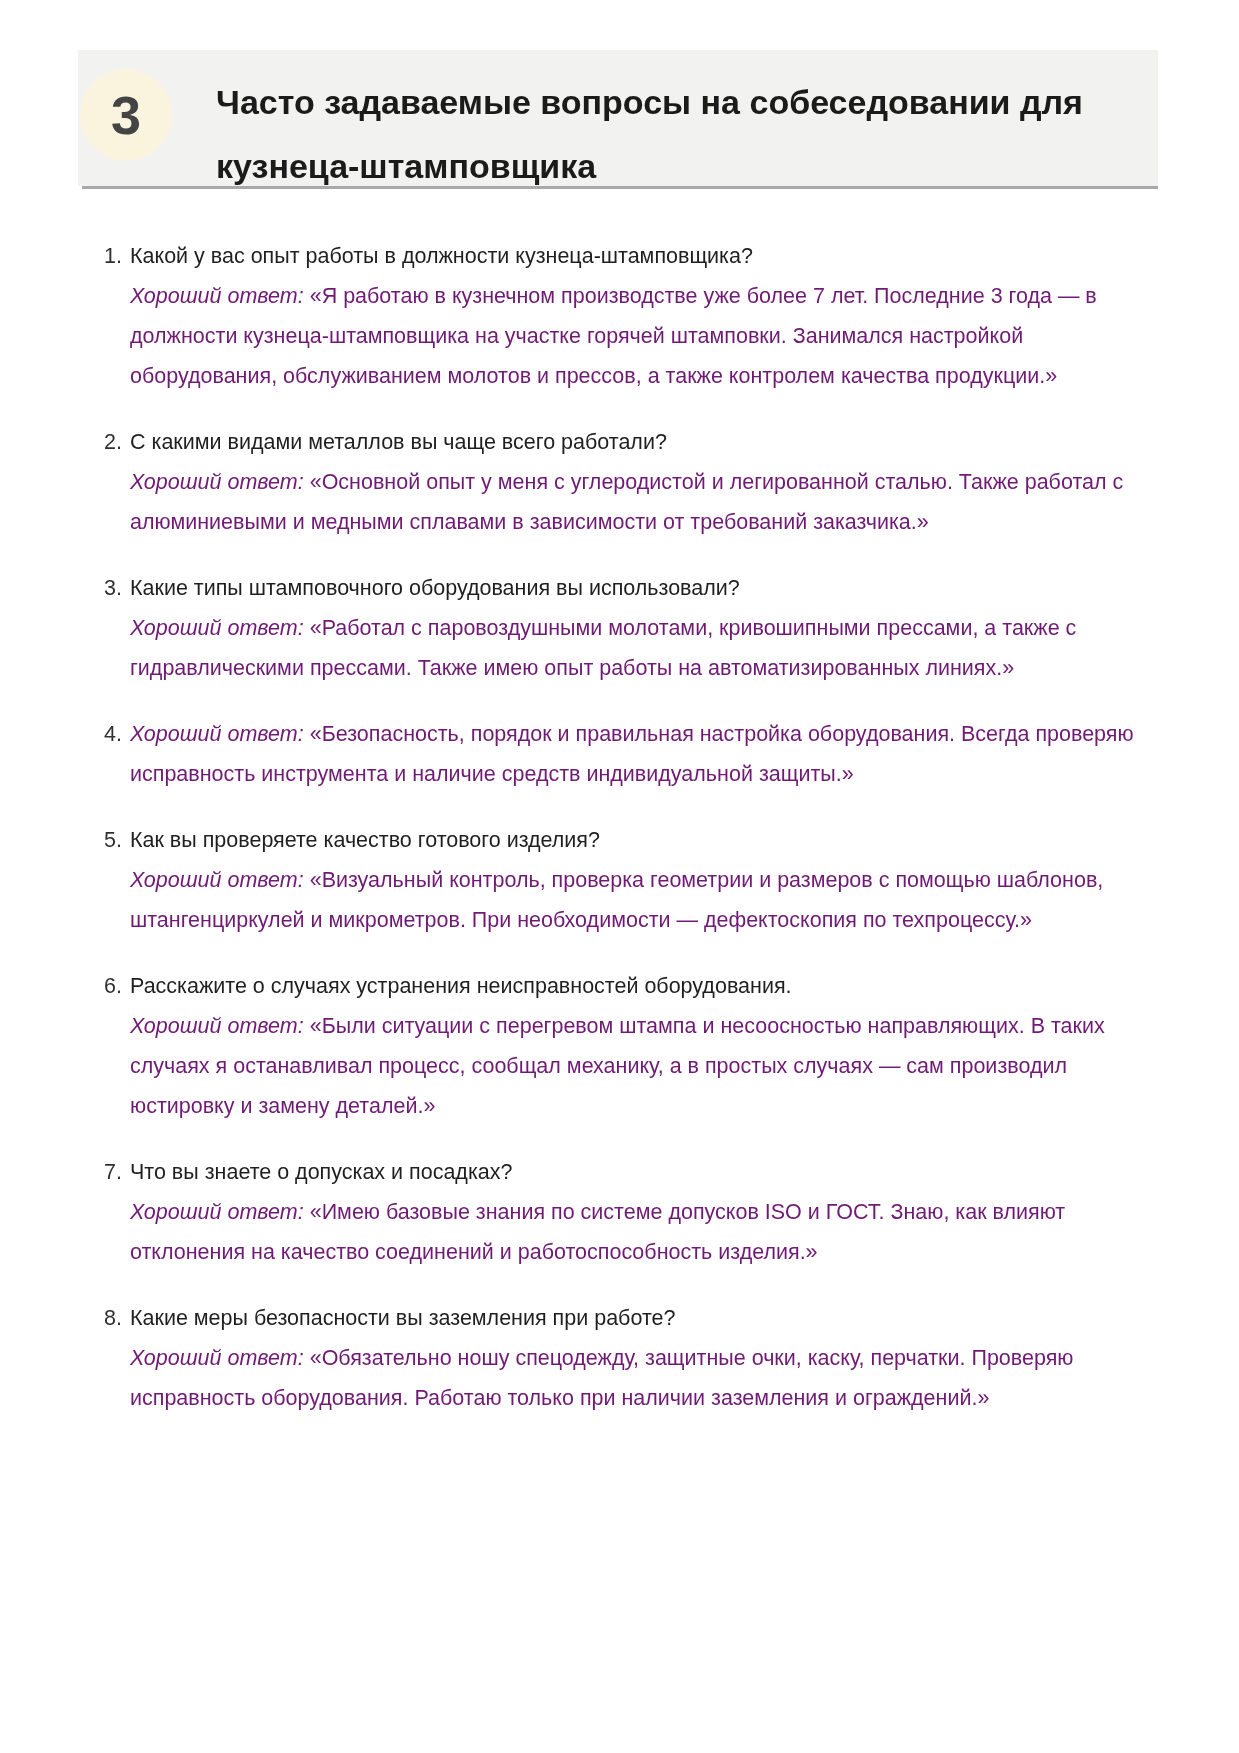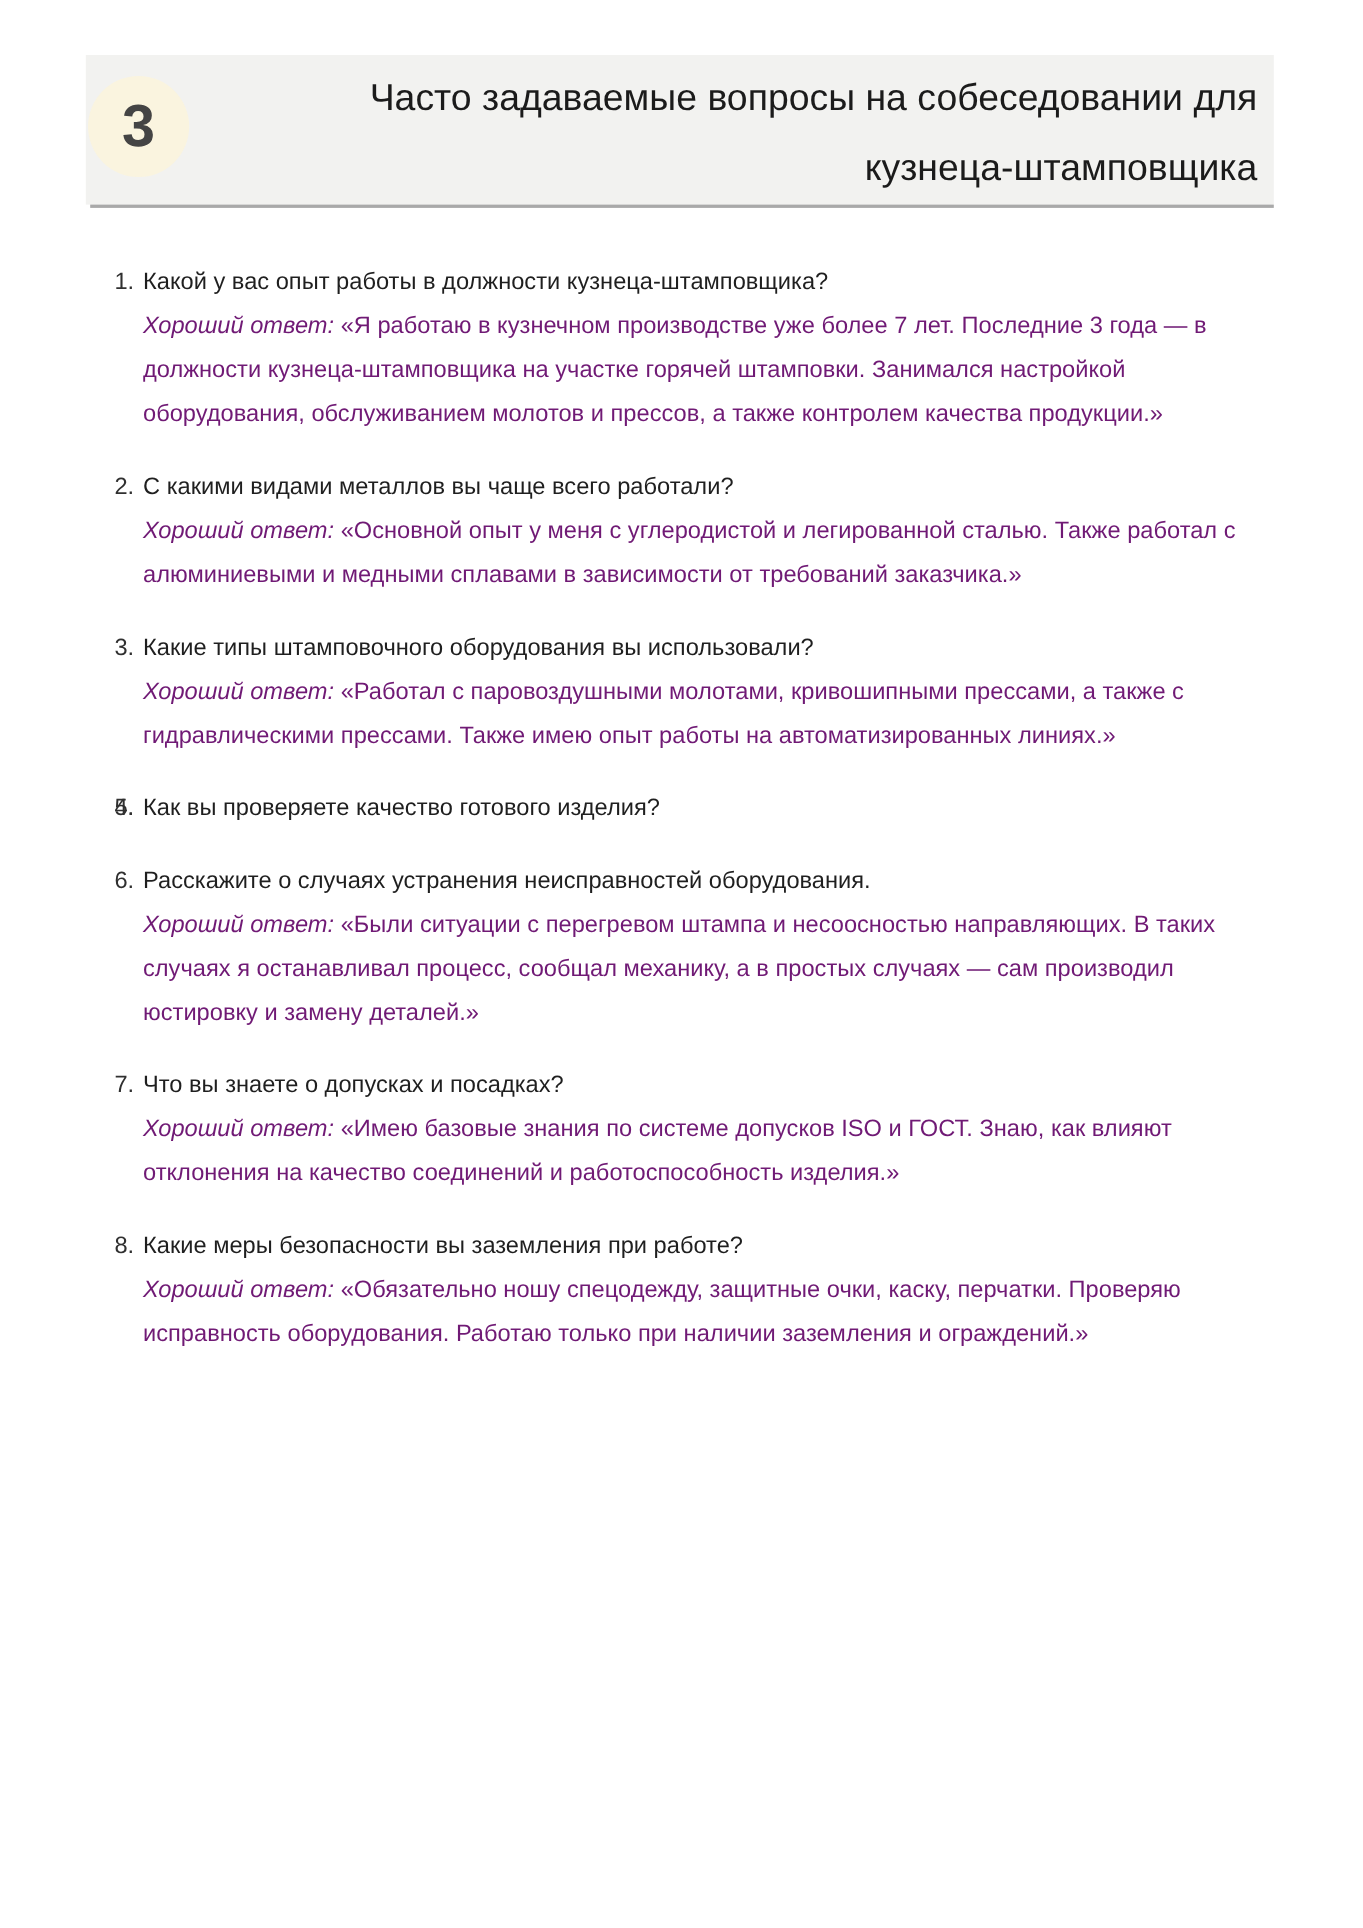--- a/index.html
+++ b/index.html
@@ -47,26 +47,25 @@
     justify-content: center;
     font-size: 54px;
     font-weight: 700;
     color: #444444;
   }
   h1.page-title {
     position: absolute;
     left: 200px;
     top: 54px;
     width: 940px;
-    margin: 3px;
+    margin: 16px;
     font-size: 34px;
     line-height: 64px;
-    font-weight: 400;
+    font-weight: 700;
     color: #1b1b1b;
-    text-align: right;
   }
 
   
   .qa-list {
     position: absolute;
     left: 90px;
     top: 236px;
     width: 1048px;
     list-style: none;
     margin: 0;
@@ -130,25 +129,27 @@
     </li>
 
     <li class="qa-item">
       <span class="q-num">3.</span>
       <div class="q-text">Какие типы штамповочного оборудования вы использовали?</div>
       <p class="answer"><em class="answer-label">Хороший ответ:</em> <span>«Работал с паровоздушными молотами, кривошипными прессами, а также с гидравлическими прессами. Также имею опыт работы на автоматизированных линиях.»</span></p>
     </li>
 
     <li class="qa-item">
       <span class="q-num">4.</span>
+      <p class="answer"><em class="answer-label">Хороший ответ:</em> <span>«Безопасность, порядок и правильная настройка оборудования. Всегда проверяю исправность инструмента и наличие средств индивидуальной защиты.»</span></p>
     </li>
 
     <li class="qa-item">
       <span class="q-num">5.</span>
       <div class="q-text">Как вы проверяете качество готового изделия?</div>
+      <p class="answer"><em class="answer-label">Хороший ответ:</em> <span>«Визуальный контроль, проверка геометрии и размеров с помощью шаблонов, штангенциркулей и микрометров. При необходимости — дефектоскопия по техпроцессу.»</span></p>
     </li>
 
     <li class="qa-item">
       <span class="q-num">6.</span>
       <div class="q-text">Расскажите о случаях устранения неисправностей оборудования.</div>
       <p class="answer"><em class="answer-label">Хороший ответ:</em> <span>«Были ситуации с перегревом штампа и несоосностью направляющих. В таких случаях я останавливал процесс, сообщал механику, а в простых случаях — сам производил юстировку и замену деталей.»</span></p>
     </li>
 
     <li class="qa-item">
       <span class="q-num">7.</span>

